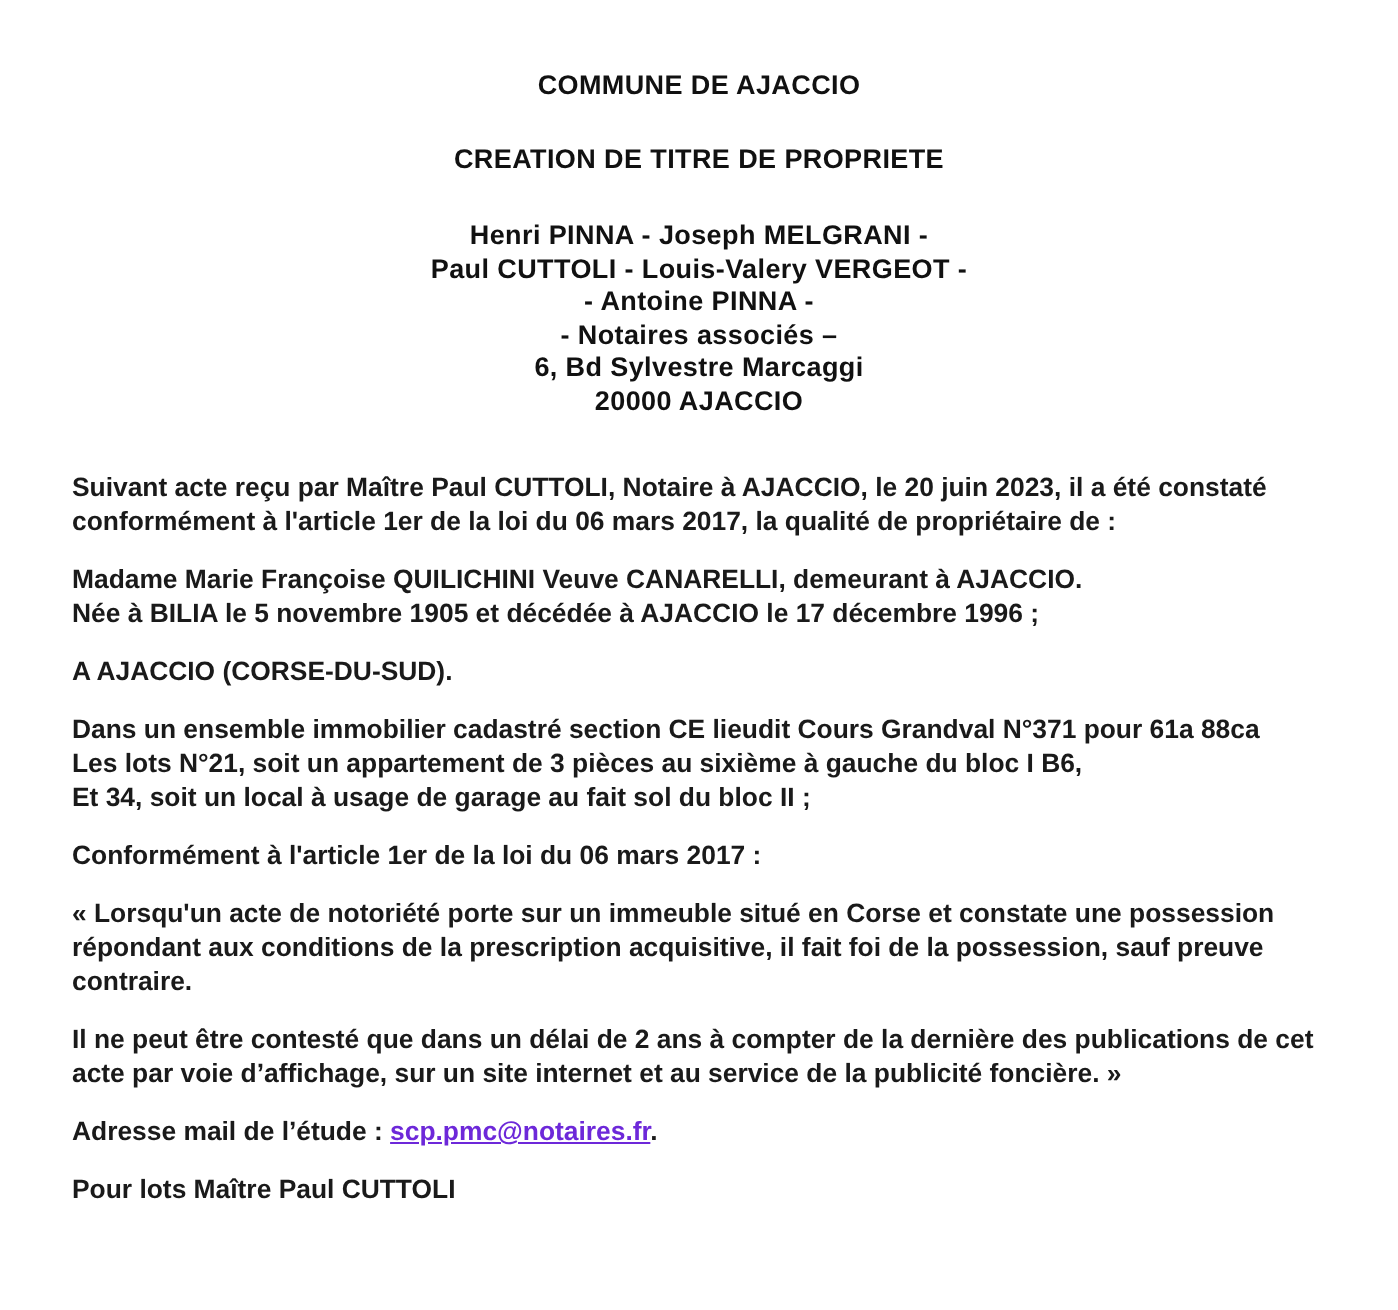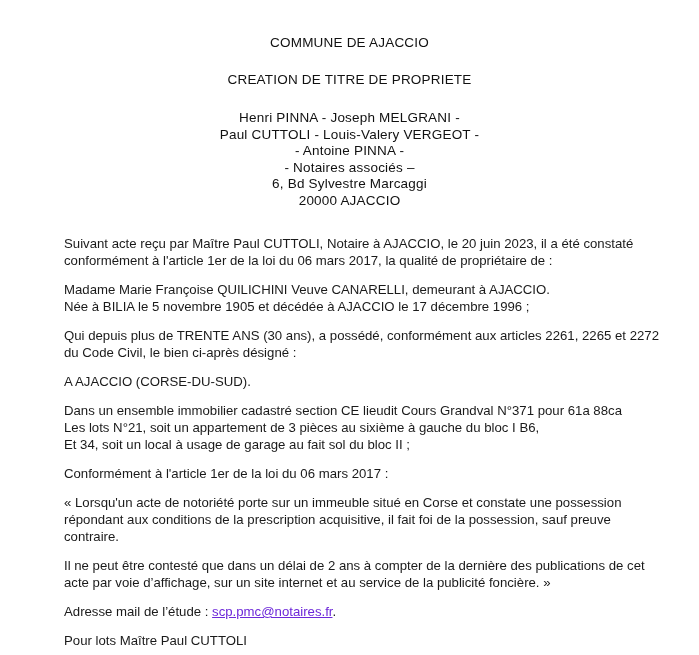--- a/index.html
+++ b/index.html
@@ -21,35 +21,36 @@
     background: #ffffff;
     box-sizing: border-box;
   }
 
   
   .header {
     text-align: center;
     padding-top: 34px;
   }
   .header-line {
-    font-weight: normal;
+    font-weight: bold;
     font-size: 13.5px;
     line-height: 17px;
     letter-spacing: 0.2px;
     color: #111111;
   }
   .header-title-1 { margin-bottom: 20px; }
   .header-title-2 { margin-bottom: 22px; }
   .header-firm .header-line { line-height: 16.5px; text-align: center; }
 
   
   .body {
-    padding-left: 64px;
+    padding-left: 36px;
     padding-right: 30px;
     padding-top: 26px;
+    font-weight: bold;
   }
   .para {
     font-size: 13.2px;
     line-height: 17px;
     color: #1a1a1a;
     margin: 0 0 12px 0;
     text-align: left;
     white-space: normal;
   }
   .para .line { display: block; }
@@ -86,24 +87,20 @@
     <p class="para">
       <span class="line">Suivant acte reçu par Maître Paul CUTTOLI, Notaire à AJACCIO, le 20 juin 2023, il a été constaté</span>
       <span class="line">conformément à l'article 1er de la loi du 06 mars 2017, la qualité de propriétaire de :</span>
     </p>
 
     <p class="para">
       <span class="line">Madame Marie Françoise QUILICHINI Veuve CANARELLI, demeurant à AJACCIO.</span>
       <span class="line">Née à BILIA le 5 novembre 1905 et décédée à AJACCIO le 17 décembre 1996 ;</span>
     </p>
 
-    <p class="para">
-      <span class="line">Qui depuis plus de TRENTE ANS (30 ans), a possédé, conformément aux articles 2261, 2265 et 2272</span>
-      <span class="line">du Code Civil, le bien ci-après désigné :</span>
-    </p>
 
     <p class="para">
       <span class="line">A AJACCIO (CORSE-DU-SUD).</span>
     </p>
 
     <p class="para">
       <span class="line">Dans un ensemble immobilier cadastré section CE lieudit Cours Grandval N°371 pour 61a 88ca</span>
       <span class="line">Les lots N°21, soit un appartement de 3 pièces au sixième à gauche du bloc I B6,</span>
       <span class="line">Et 34, soit un local à usage de garage au fait sol du bloc II ;</span>
     </p>

